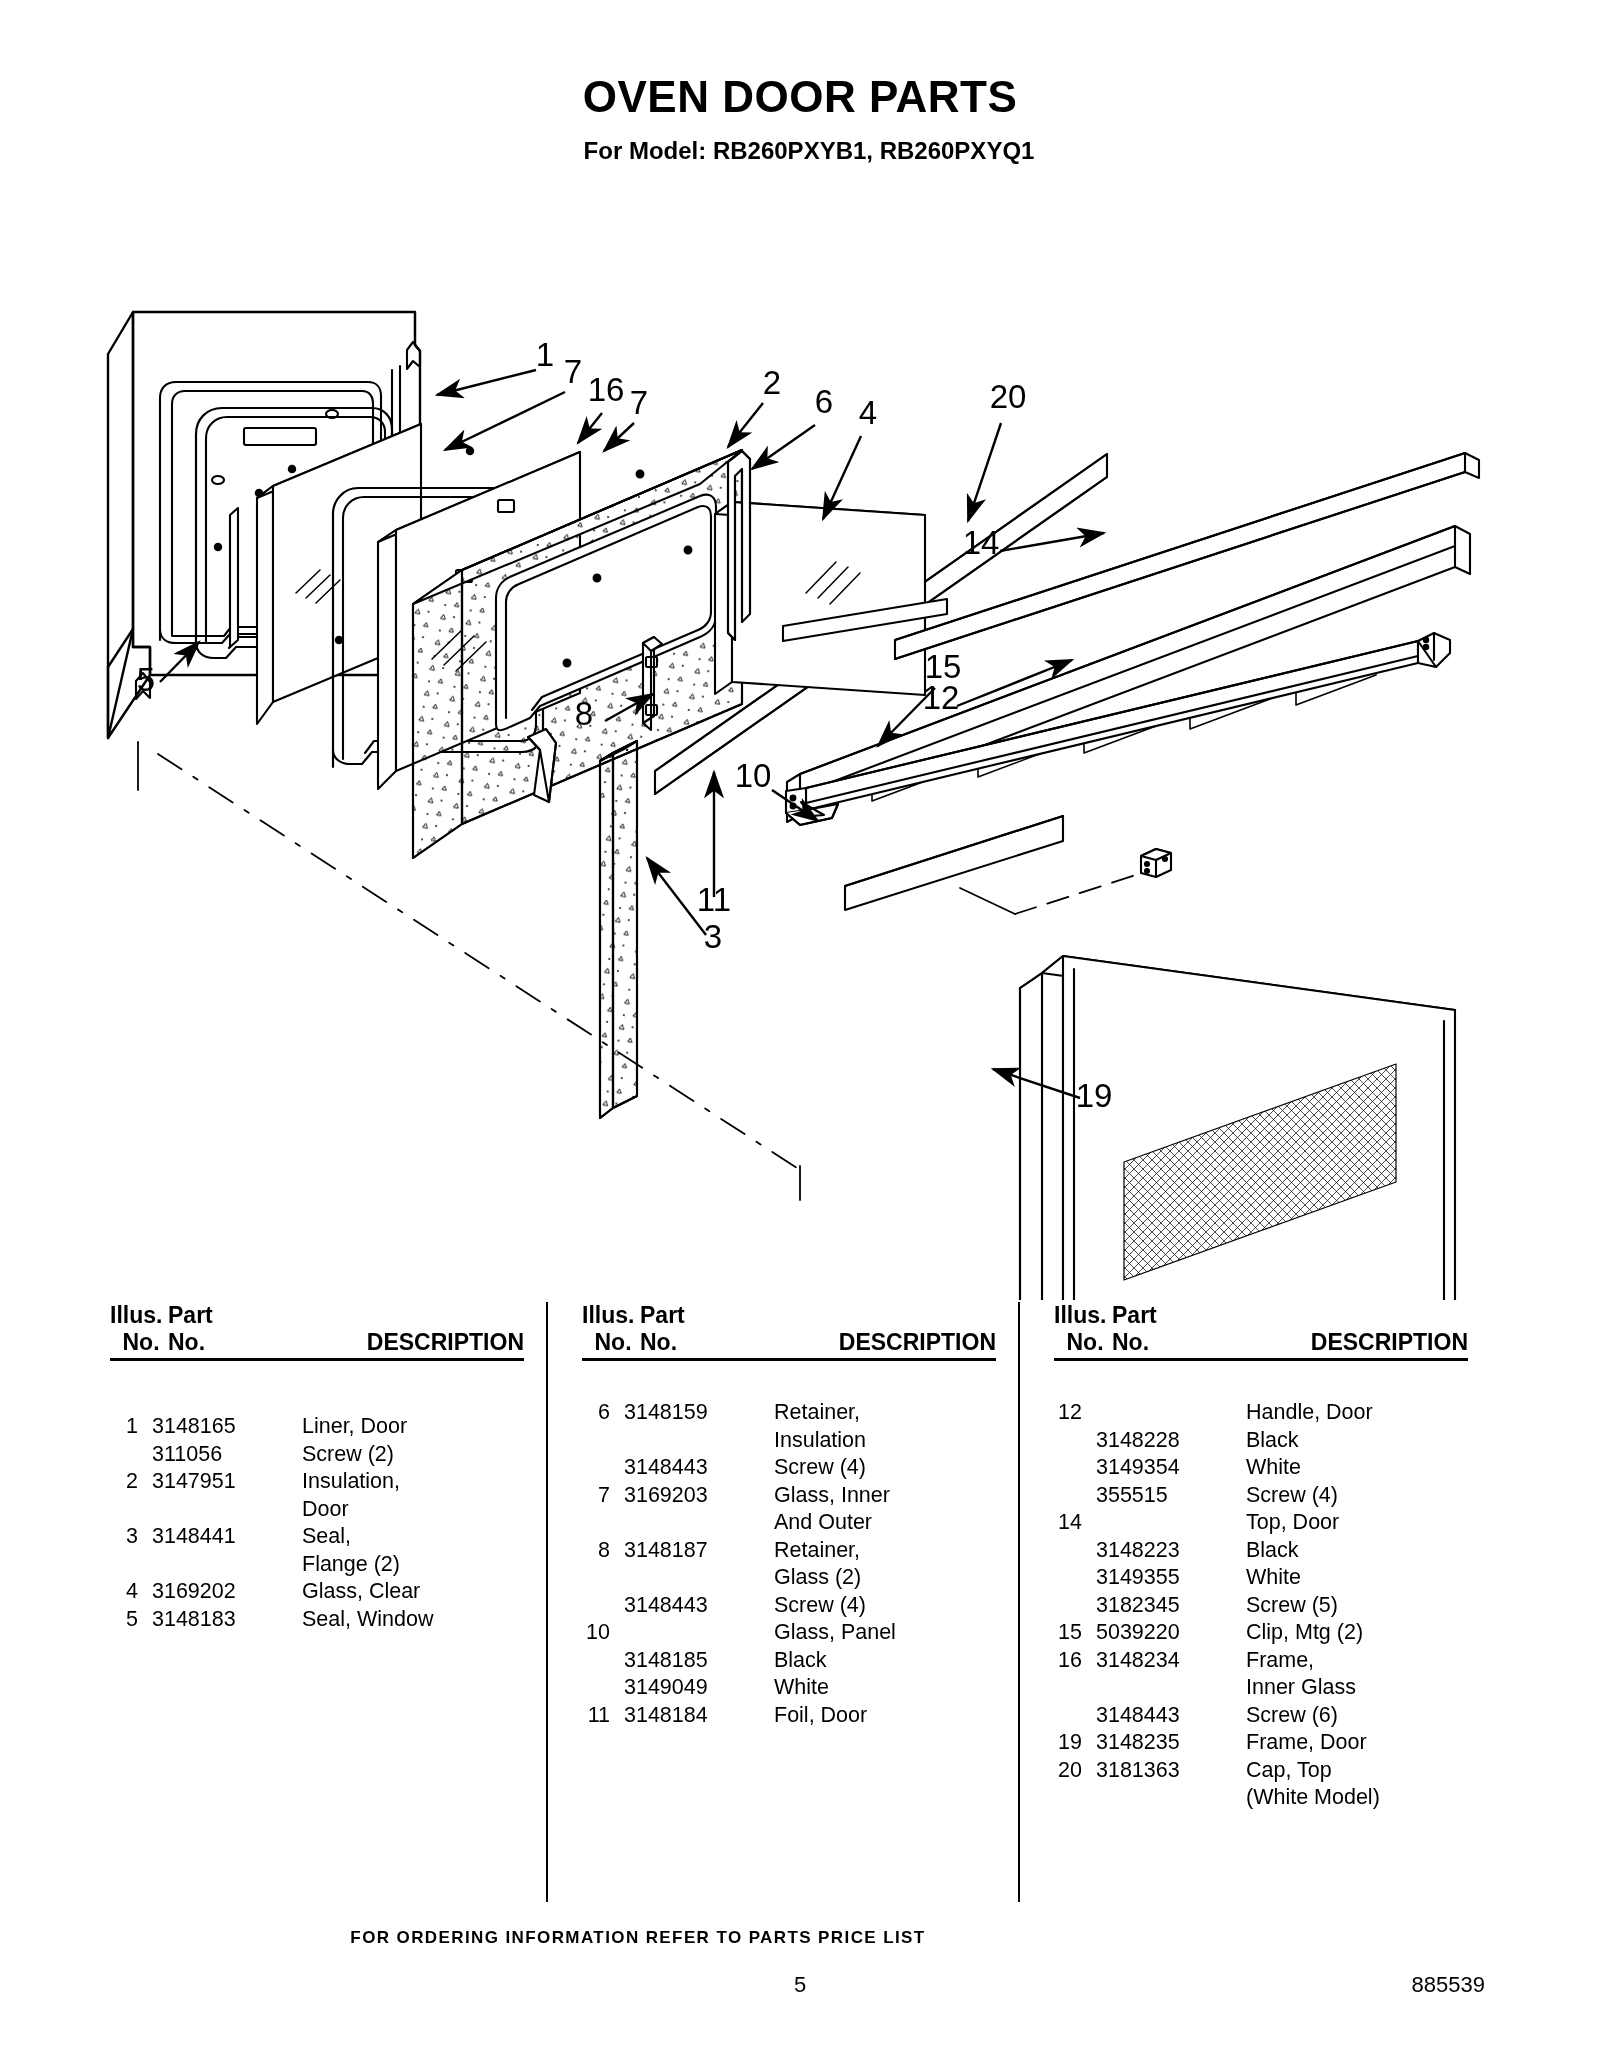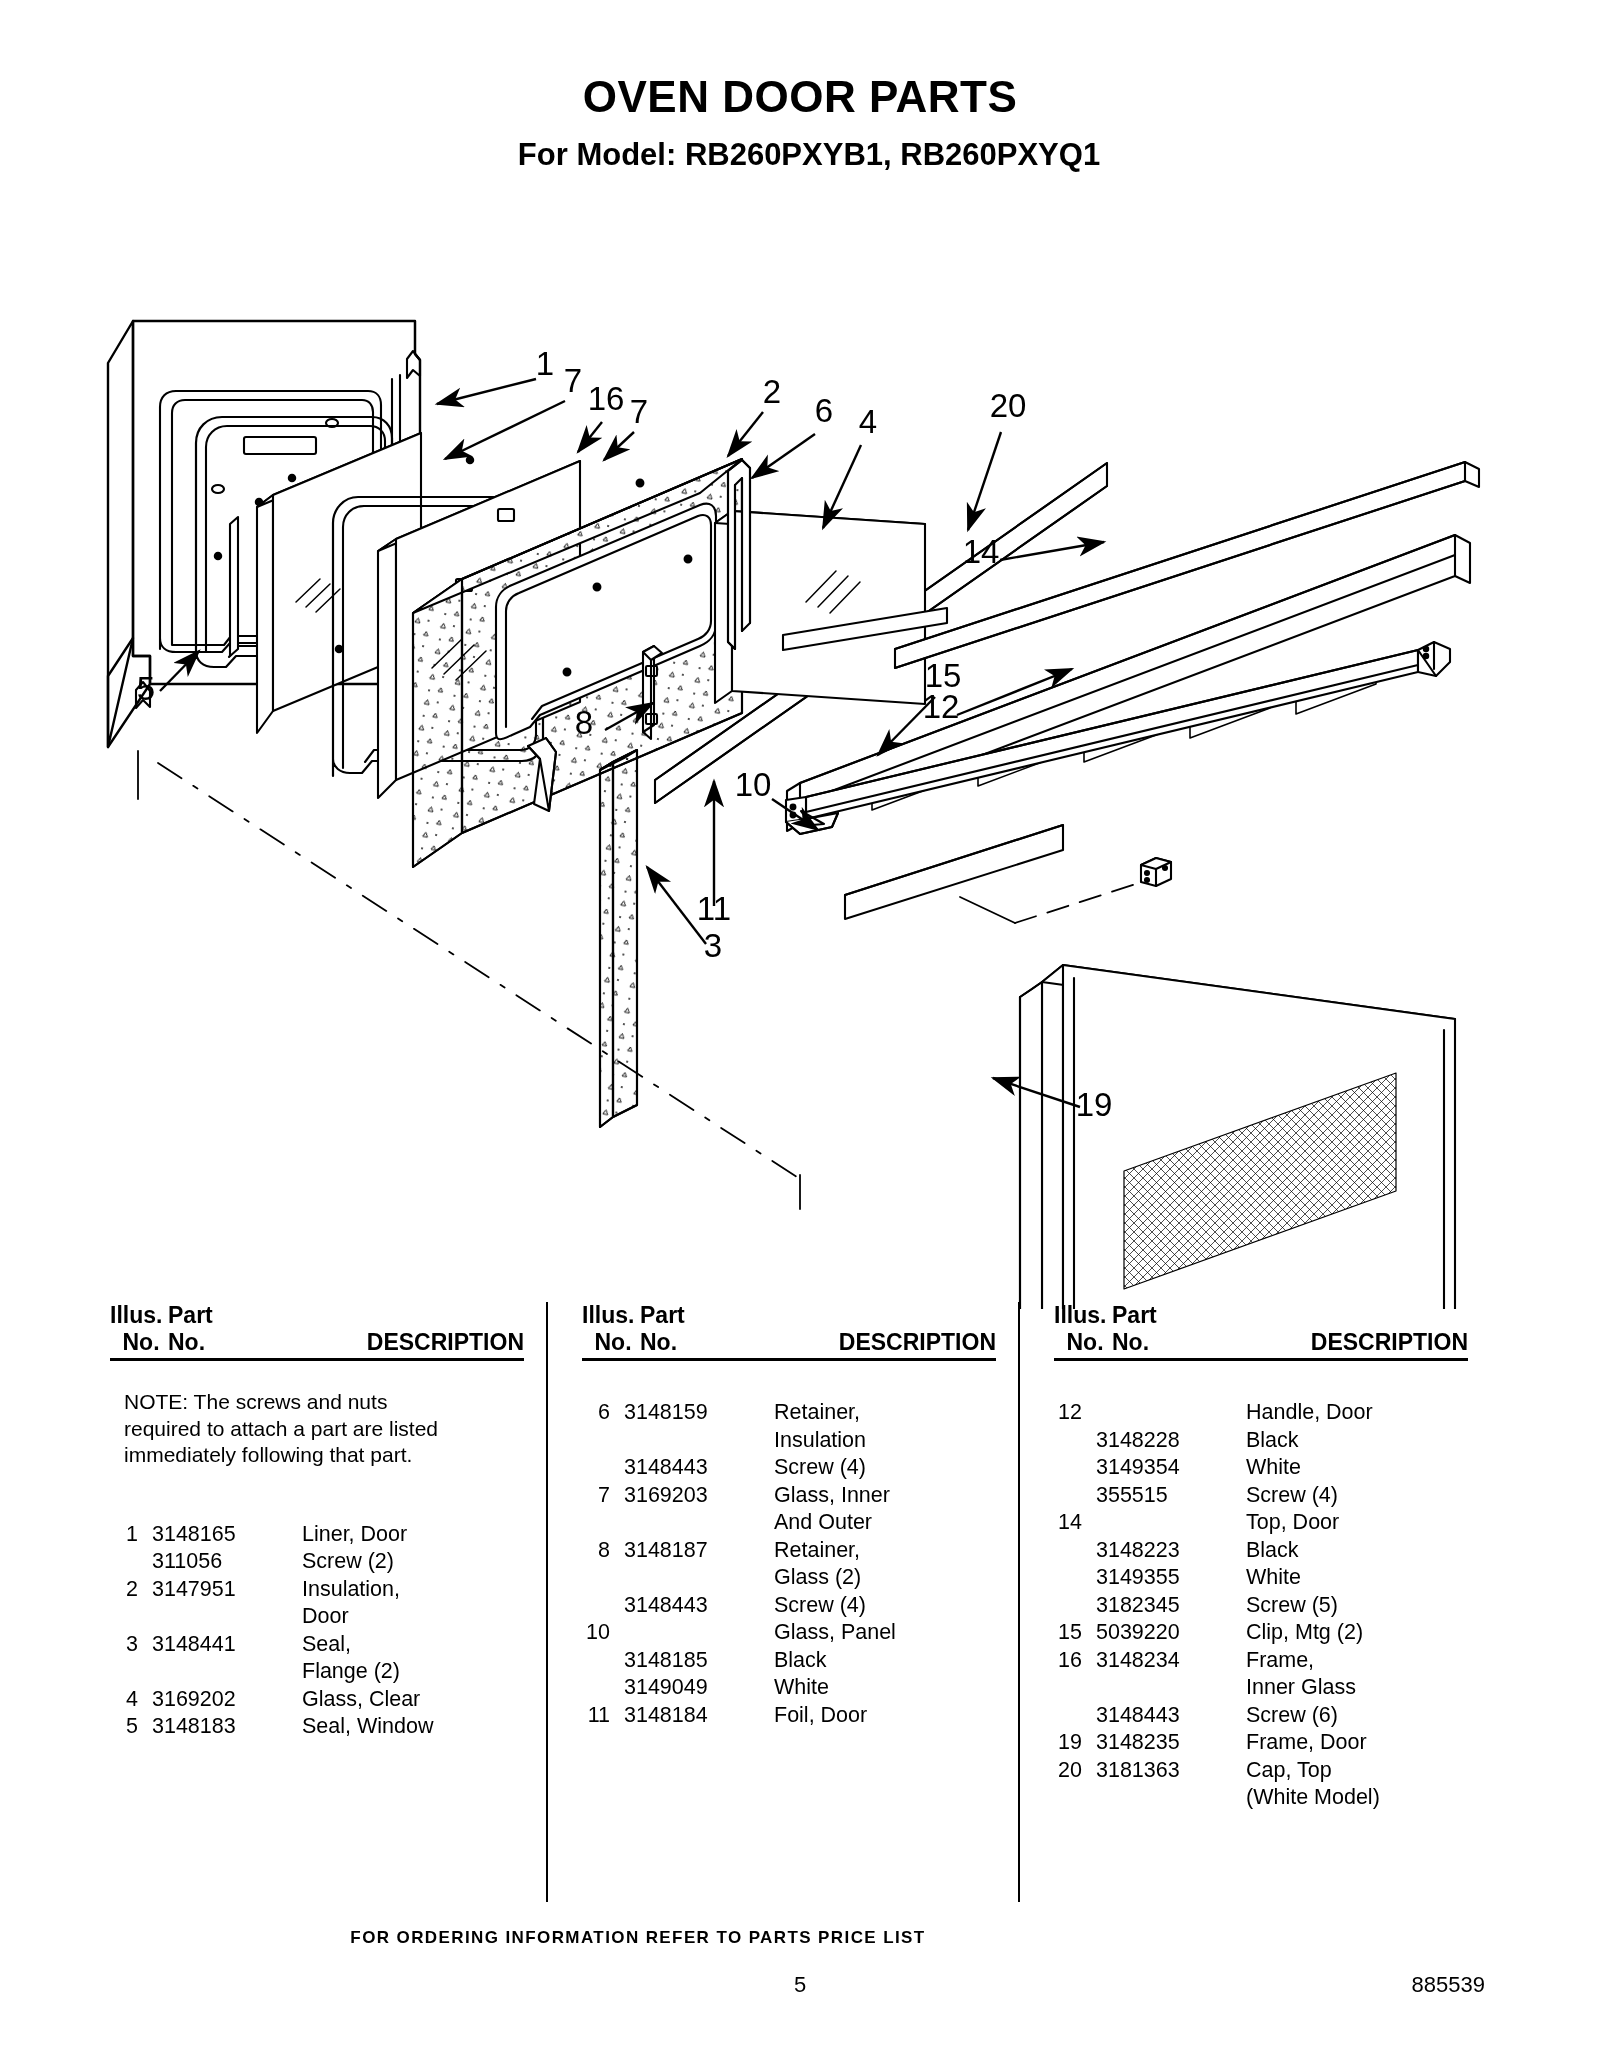--- a/index.html
+++ b/index.html
@@ -12,21 +12,21 @@
     overflow:hidden;
   }
 
   
   .header { text-align:center; padding-top:58px; }
   .doc-title {
     font-size:44px; font-weight:bold; letter-spacing:0.5px;
     line-height:1.05; margin:16px;
   }
   .doc-model {
-    font-size:31px; font-weight:bold; margin:6px 0 0 0; line-height:1.25;padding-left:18px;
+    font-size:24px; font-weight:bold; margin:6px 0 0 0; line-height:1.25;padding-left:18px;
   }
   .doc-finish {
     font-size:24px; font-weight:bold; margin:2px 0 0 0; line-height:1.25;
   }
 
   
   .diagram-wrap {
     position:relative;
     width:1600px; height:1130px;
     margin-top:4px;
@@ -377,21 +377,20 @@
 
   <div class="parts-col col1">
     <div class="col-head">
       <div class="h1a">Illus.</div>
       <div class="h1b">Part</div>
       <div class="h2a">No.</div>
       <div class="h2b">No.</div>
       <div class="h2c">DESCRIPTION</div>
     </div>
     <div class="head-rule"></div>
-    <div class="note-block">NOTE: The screws and nuts required to attach a part are listed immediately following that part.</div>
     <div class="rows">
         <div class="prow">
           <span class="illus">1</span>
           <span class="pno">3148165</span>
           <span class="desc">Liner, Door</span>
         </div>
         <div class="prow">
           <span class="illus"></span>
           <span class="pno">311056</span>
           <span class="desc">Screw (2)</span>

